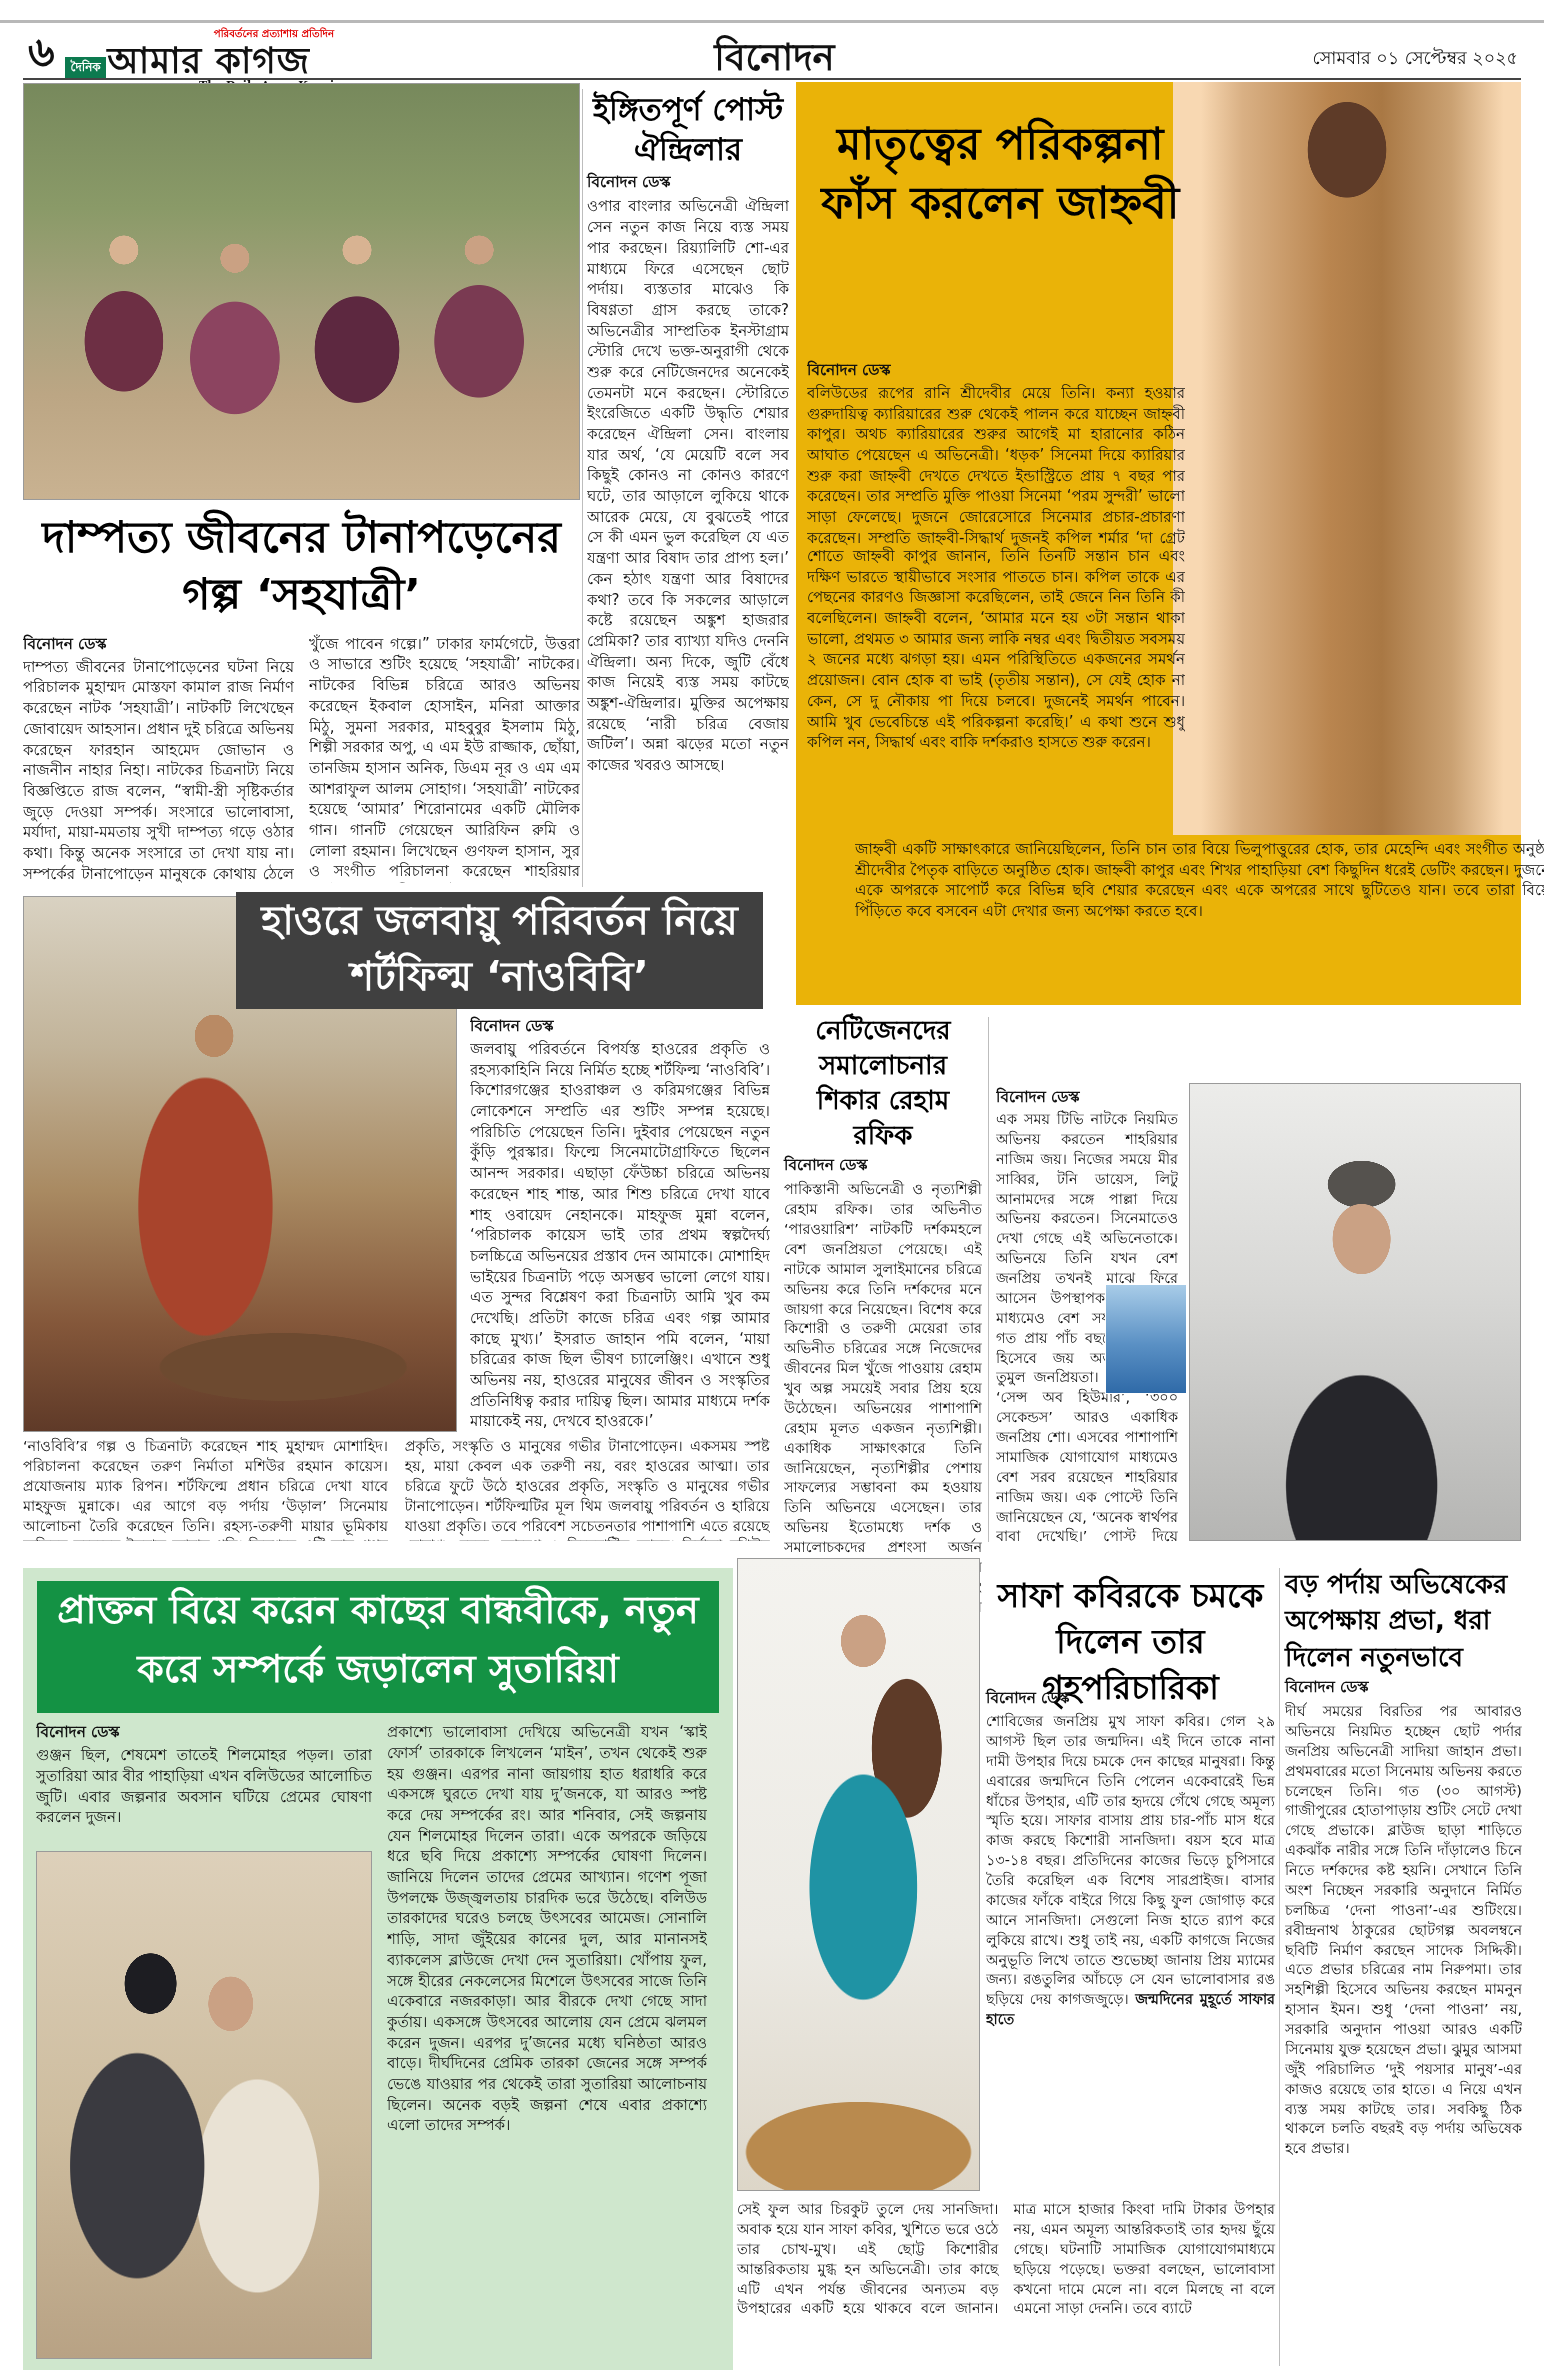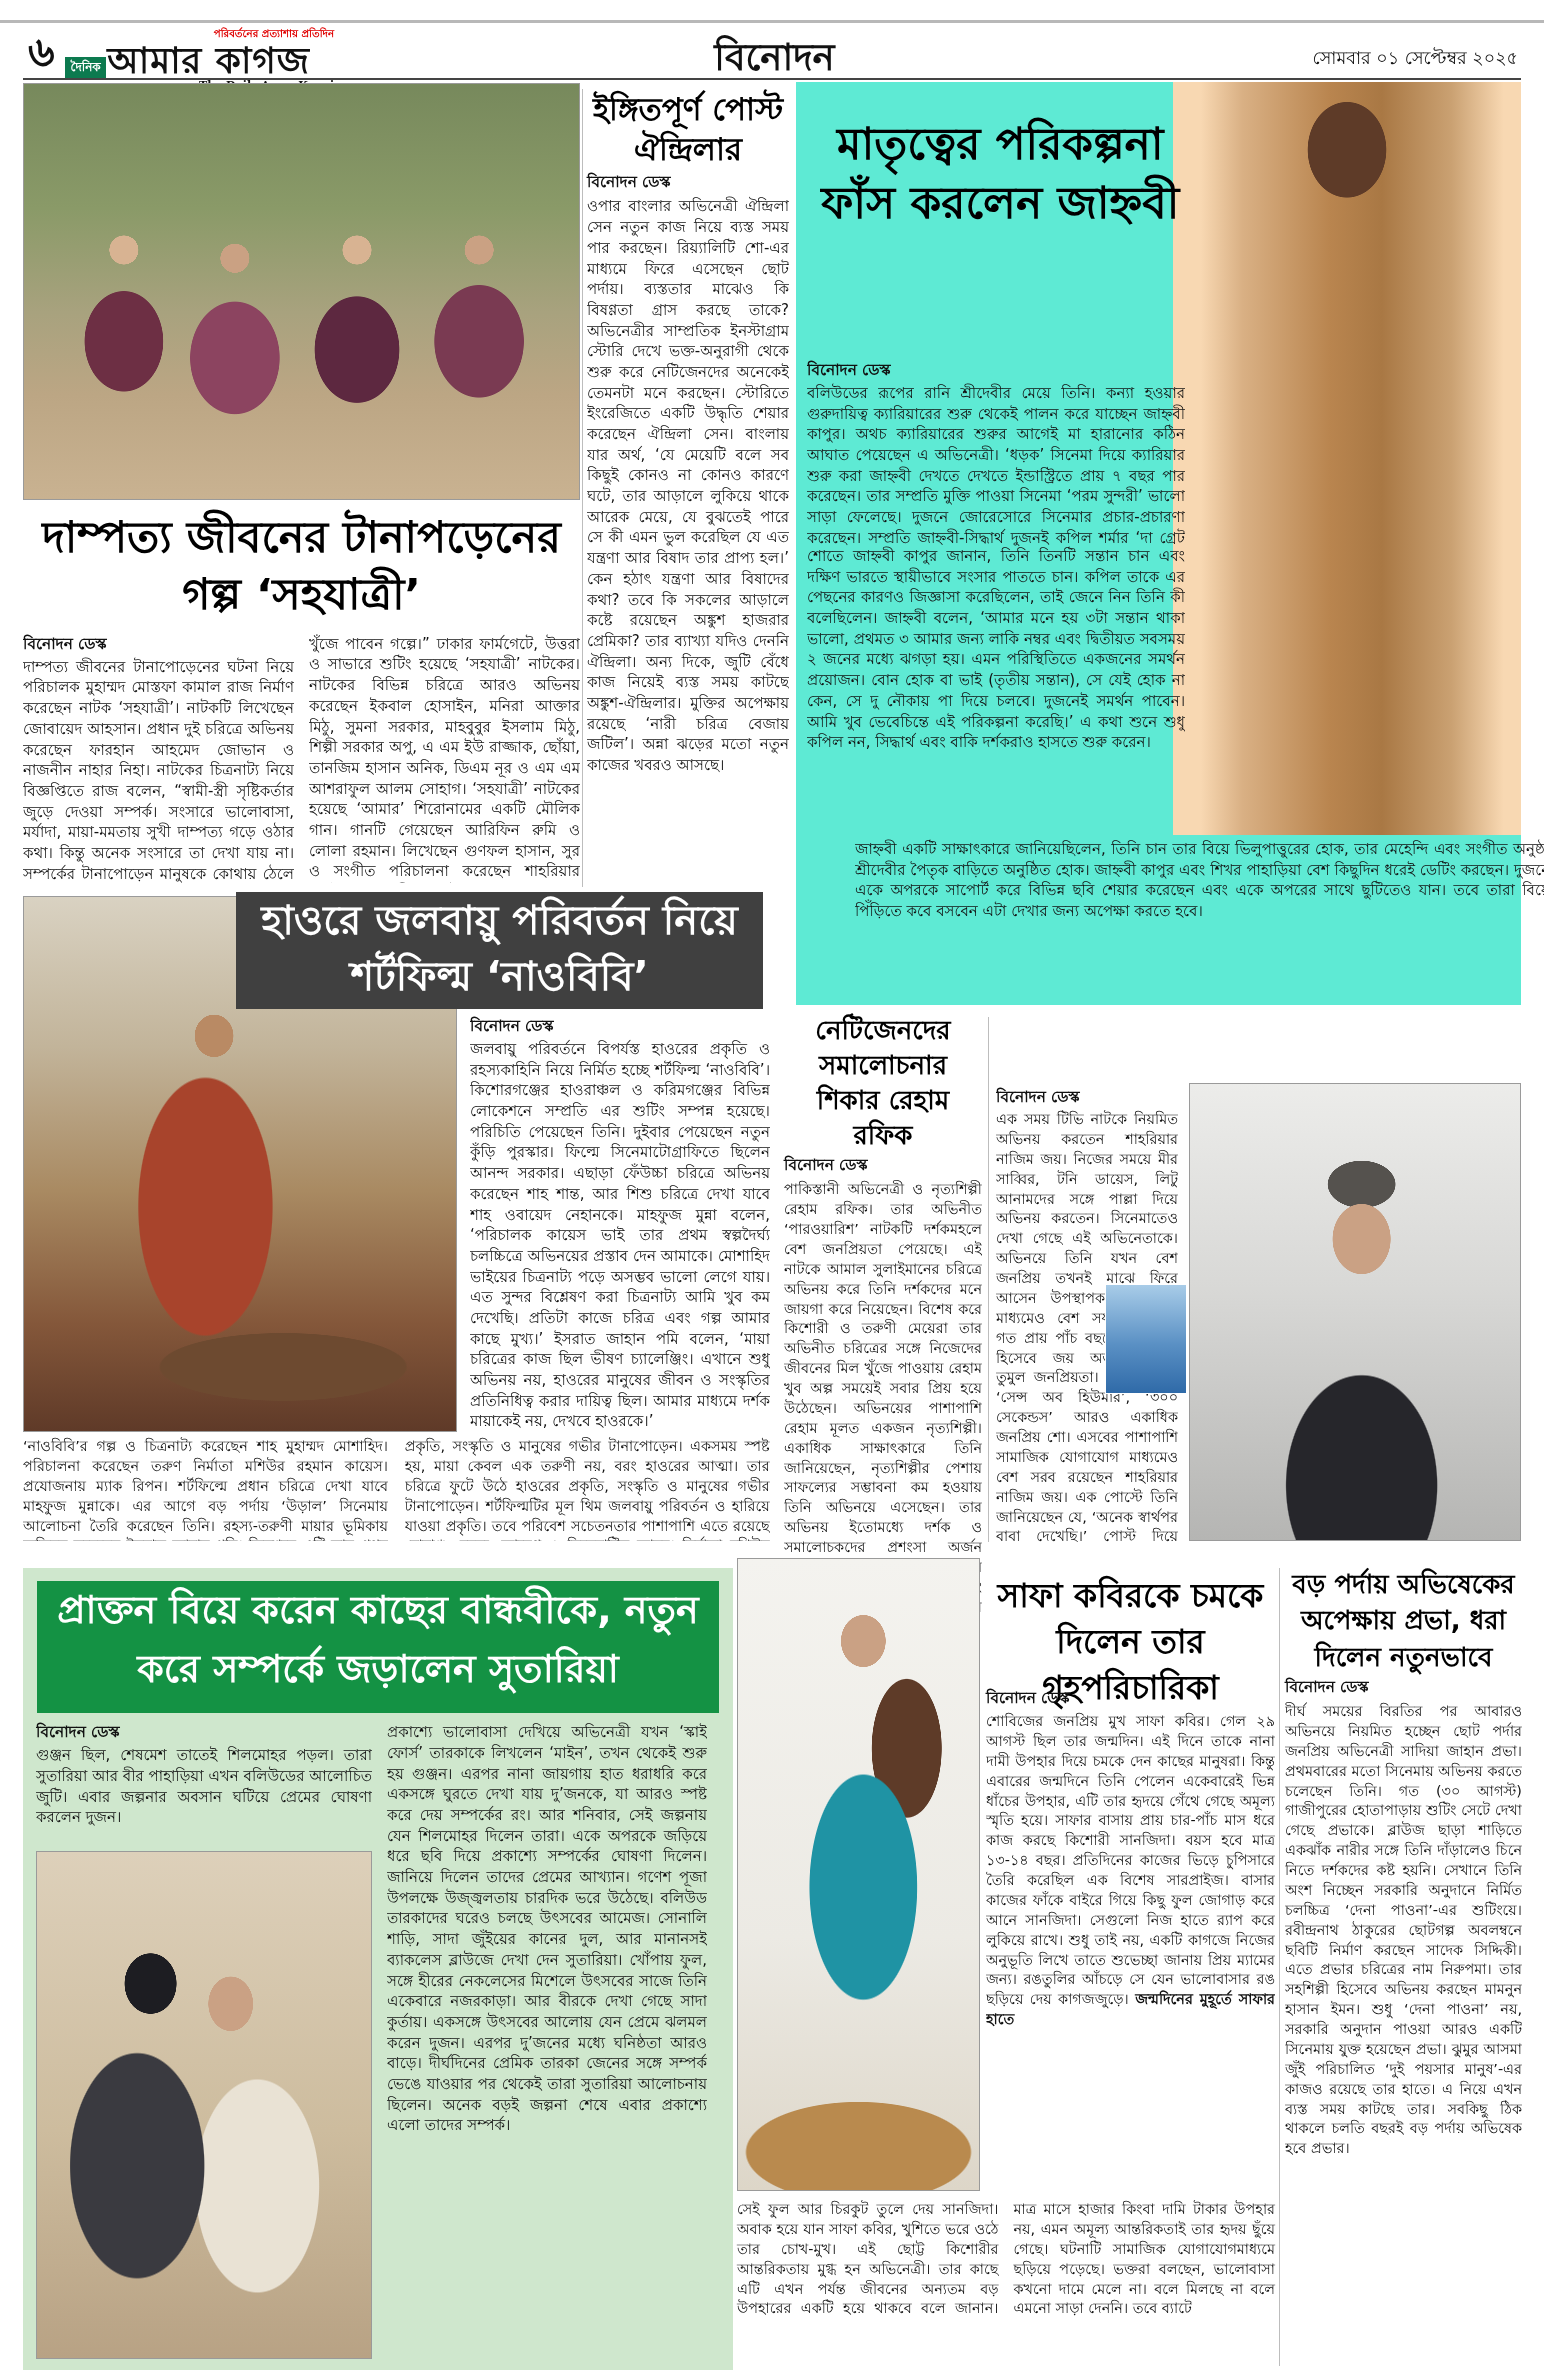--- a/index.html
+++ b/index.html
@@ -39,21 +39,21 @@
       linear-gradient(180deg,#77895c 0%,#8a9a68 30%,#a8a27e 55%,#bca684 75%,#c9b291 100%);}
   #a1-head{margin-top:9.3px;font-size:43px;line-height:1.32;text-align:center;}
   #a1-cols{display:flex;gap:15px;margin-top:11px;}
   #a1-cols>div{width:271px;height:249px;}
   
   #a2{left:587px;top:89px;width:202px;}
   #a2-head{font-size:31px;line-height:1.3;text-align:center;}
   #a2-body{height:705px;}
   .vrule1{left:582px;top:89px;width:0.9px;height:798px;}
   
-  #a3{left:796px;top:82px;width:725px;height:923px;background:#5eead4;}
+  #a3{left:796px;top:82px;width:725px;height:923px;background:#eab308;}
   #a3-head{position:absolute;left:9.3px;top:32px;width:390px;font-size:44px;line-height:1.35;text-align:center;}
   #a3-photo{position:absolute;right:0;top:0;width:348px;height:753px;border:none;
     background:
       radial-gradient(65px 79px at 50% 9%, #5e3b28 0 60%, transparent 61%),
       radial-gradient(37px 45px at 50% 11%, #caa184 0 60%, transparent 61%),
       linear-gradient(90deg,#f8d8b2 0 8%, #d9b084 20%, #b9854f 45%, #a97844 60%, #caa172 80%, #f8d8b2 95%);}
   #a3-colA{position:absolute;left:11px;top:278px;width:378px;height:186px;}
   #a3-colB{position:absolute;left:11px;top:464px;width:378px;height:289px;}
   #a3-bottom{position:absolute;left:11px;top:757px;width:703px;height:156px;margin-left:48px;}
   
@@ -112,21 +112,21 @@
       linear-gradient(180deg,#f4f3ef 0%,#eceae4 60%,#ddd6c8 100%);}
   #a8-head{position:absolute;left:249px;top:15px;width:289px;font-size:33px;line-height:1.4;text-align:center;}
   #a8-byline{position:absolute;left:249px;top:128px;}
   #a8-body{position:absolute;left:249px;top:154px;width:289px;height:479px;font-size:14.4px;}
   #a8-bottom{position:absolute;left:0;top:642px;width:538px;height:163px;column-count:2;column-gap:15px;
      font-size:14.4px;line-height:1.38;text-align:justify;}
   .caption-bold{font-weight:bold;}
   .vrule3{left:1279px;top:1568px;width:0.9px;height:798px;}
   
   #a9{left:1285px;top:1566px;width:237px;}
-  #a9-head{font-size:26px;line-height:1.4;text-align:center;}
+  #a9-head{font-size:26px;line-height:1.4;text-align:left;}
   #a9-body{height:686px;font-size:14.4px;}
 </style>
 </head>
 <body>
 
 <div id="page">
 
   <div class="abs" id="hdr-topline"></div>
   <div class="abs" id="page-num">৬</div>
   <div class="abs" id="logo">

